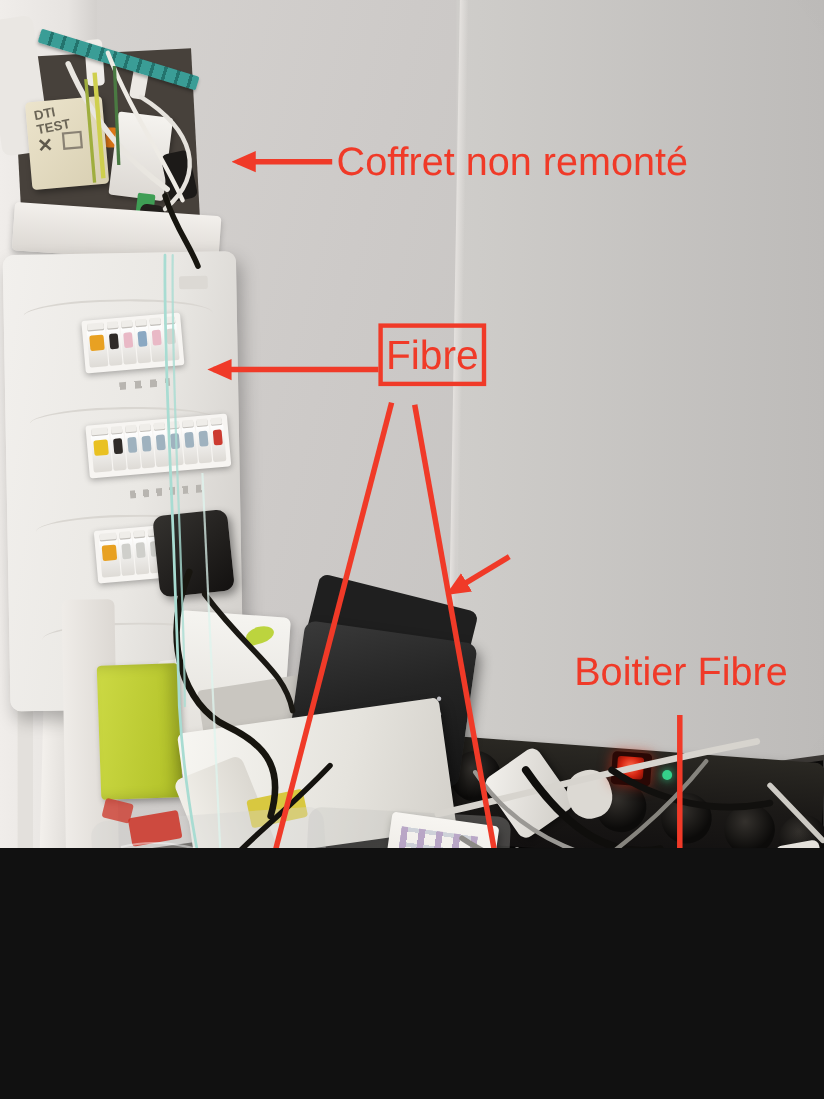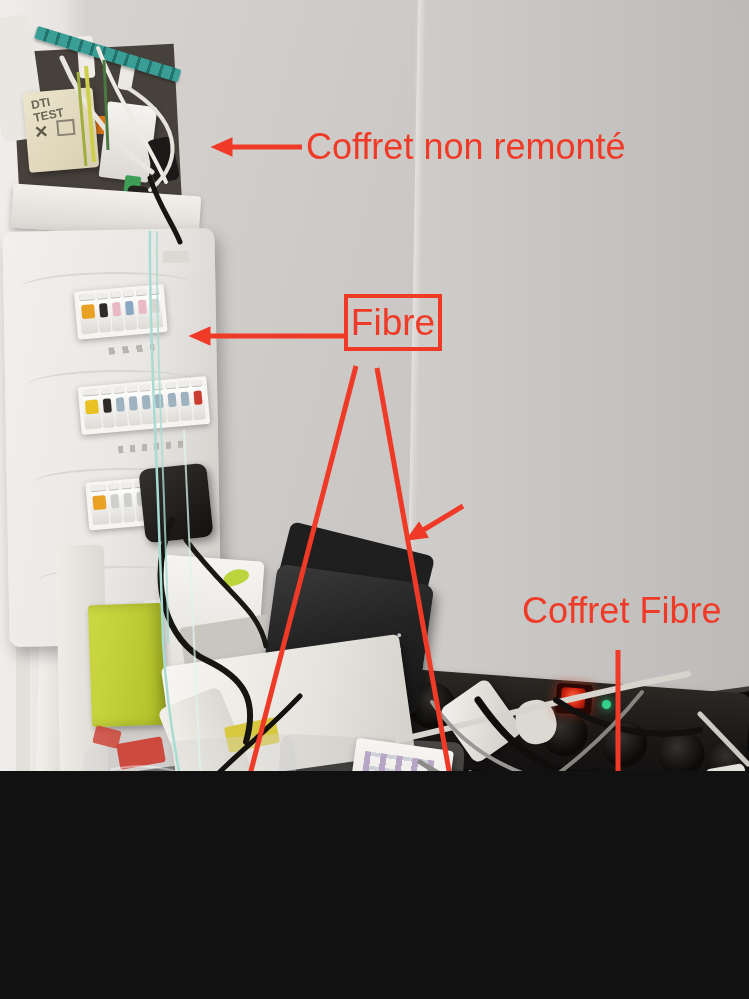--- a/index.html
+++ b/index.html
@@ -255,15 +255,15 @@
       <path d="M356,366 L204,952" marker-end="url(#ah)"></path>
       <path d="M377,368 L466,866" marker-end="url(#ah)"></path>
       <path d="M463,506 L410,538" marker-end="url(#ah)"></path>
       <path d="M618,650 L618,792" marker-end="url(#ah)"></path>
     </g>
   </svg>
   <div class="ann" style="left:306px;top:127px;">Coffret non remonté</div>
   <div class="ann" style="left:344px;top:294px;width:90px;height:49px;border:4px solid var(--red);display:flex;align-items:center;justify-content:center;">
     <span style="font-size:37px;text-align:right;">Fibre</span>
   </div>
-  <div class="ann" style="left:522px;top:591px;">Coffret Fibre</div>
+  <div class="ann" style="left:522px;top:591px;">Boitier Fibre</div>
 
 </div>
 
 </body></html>

